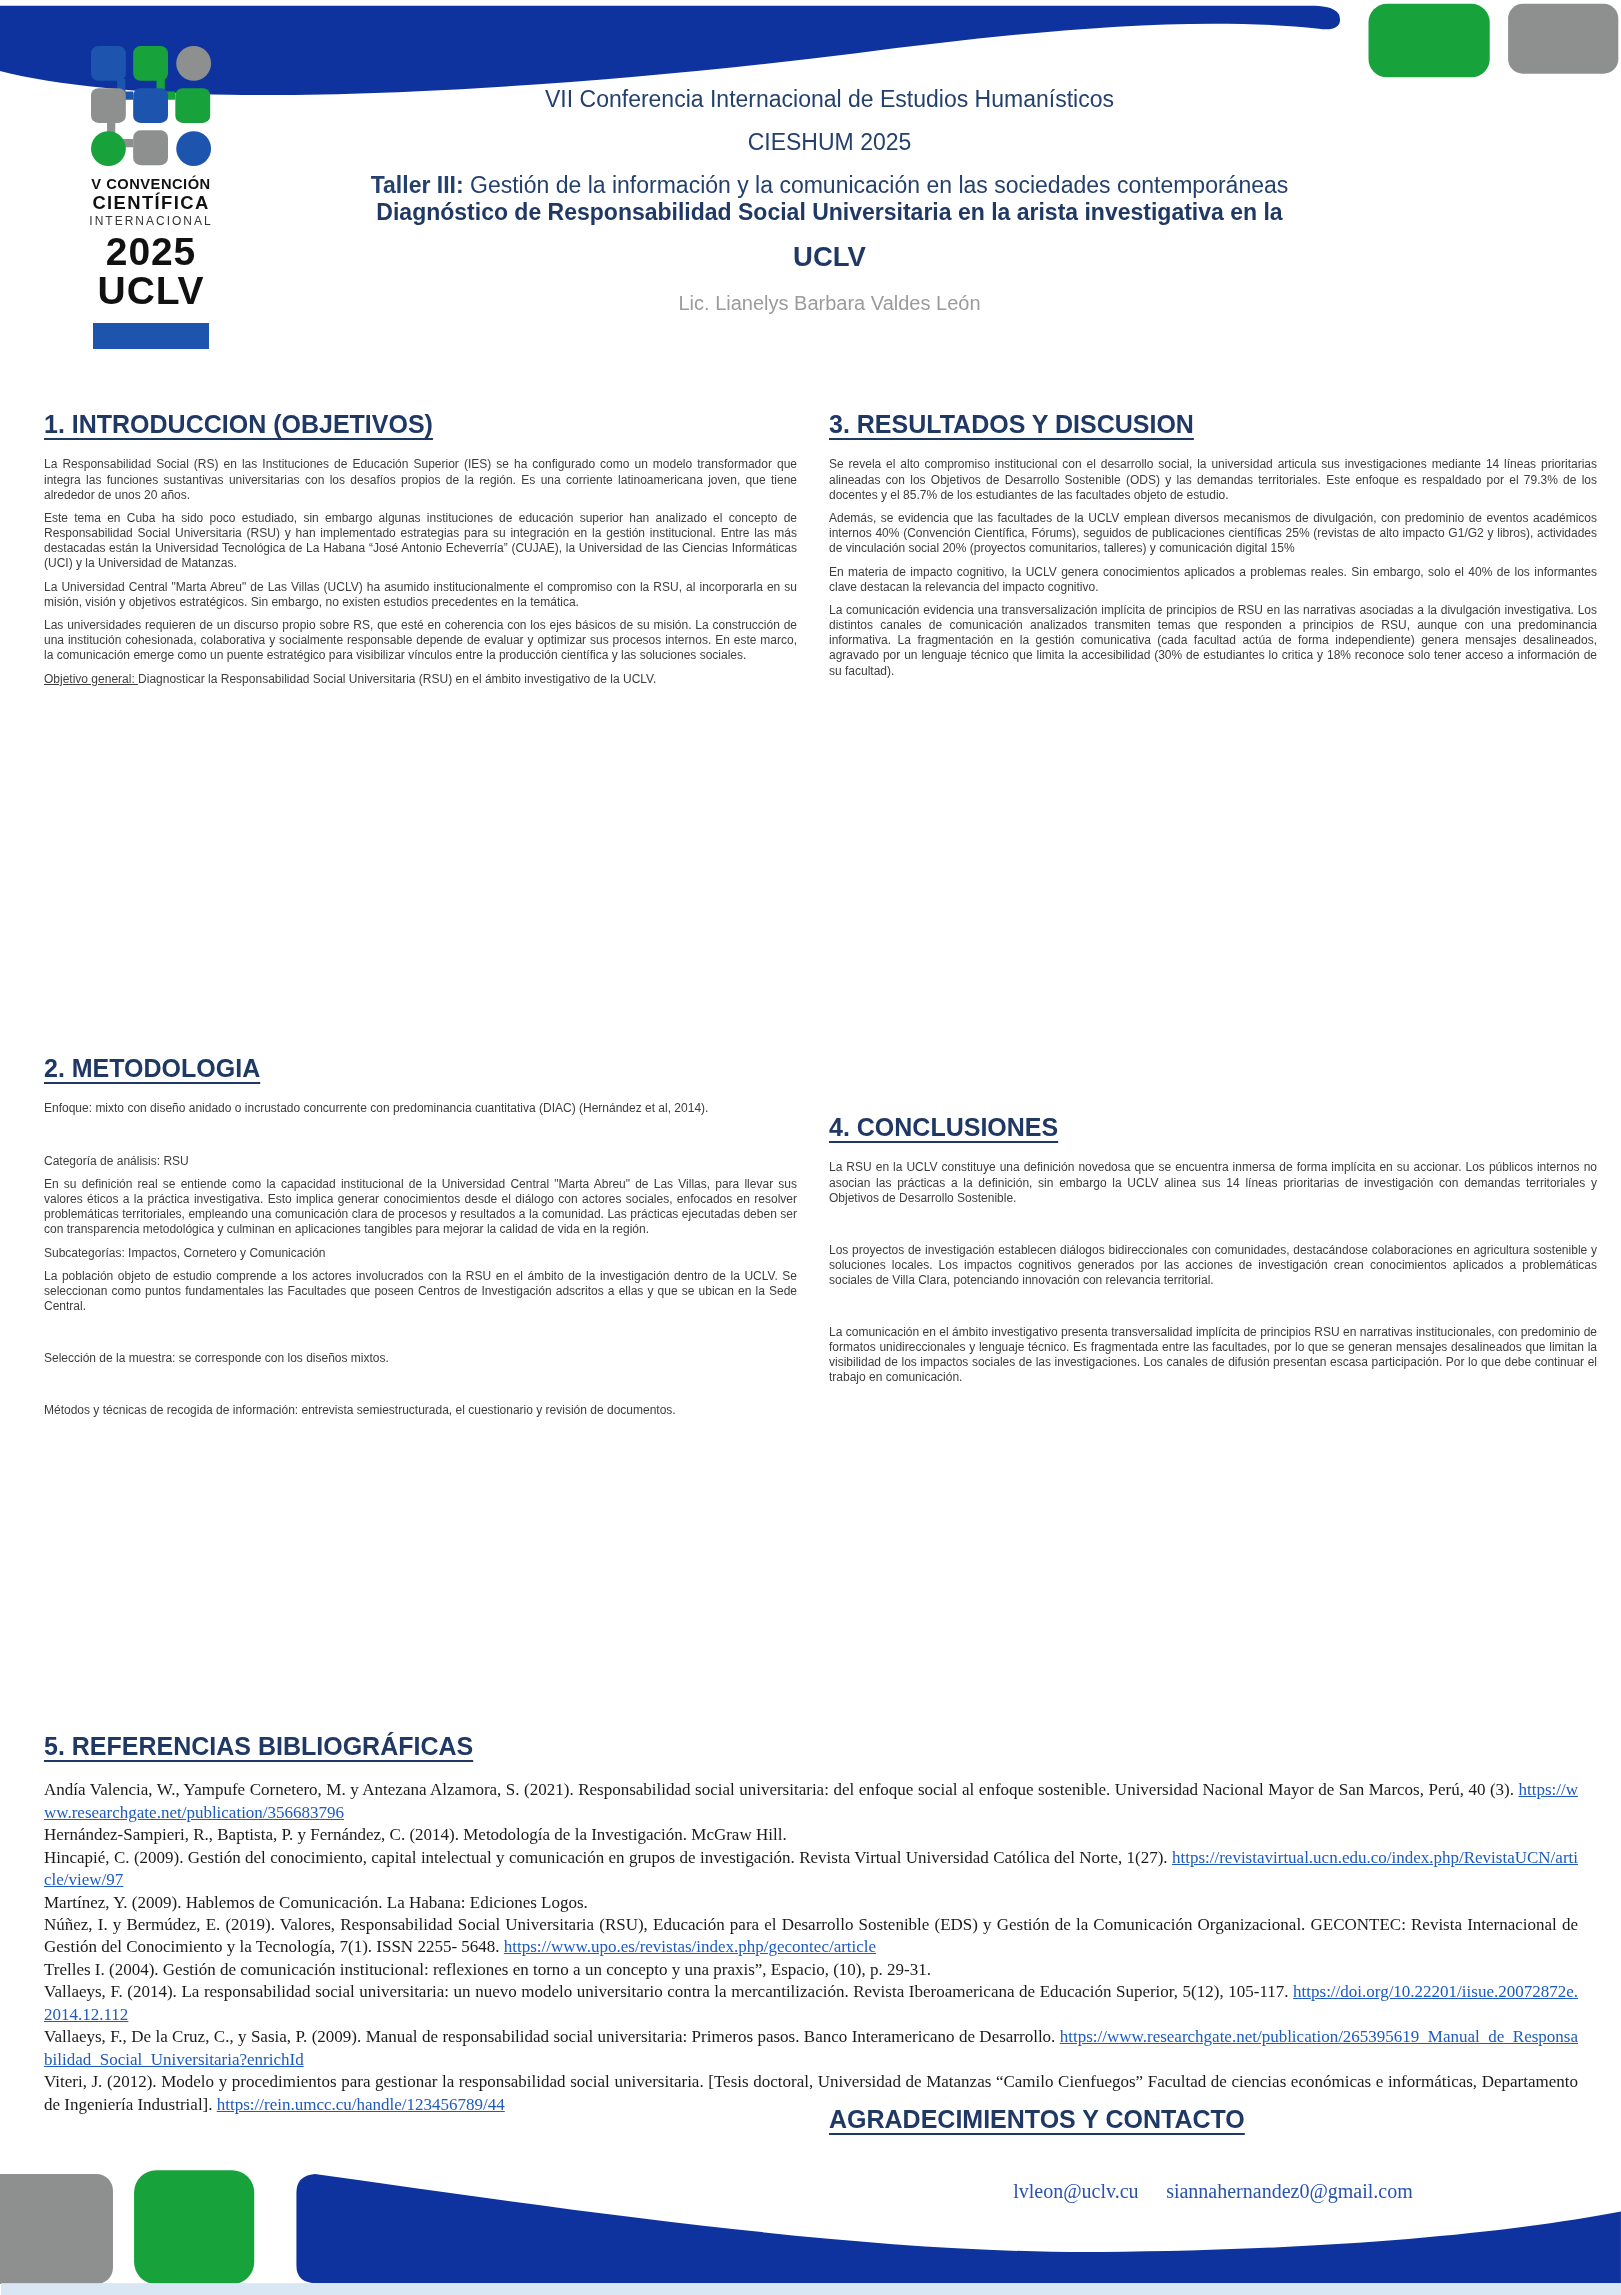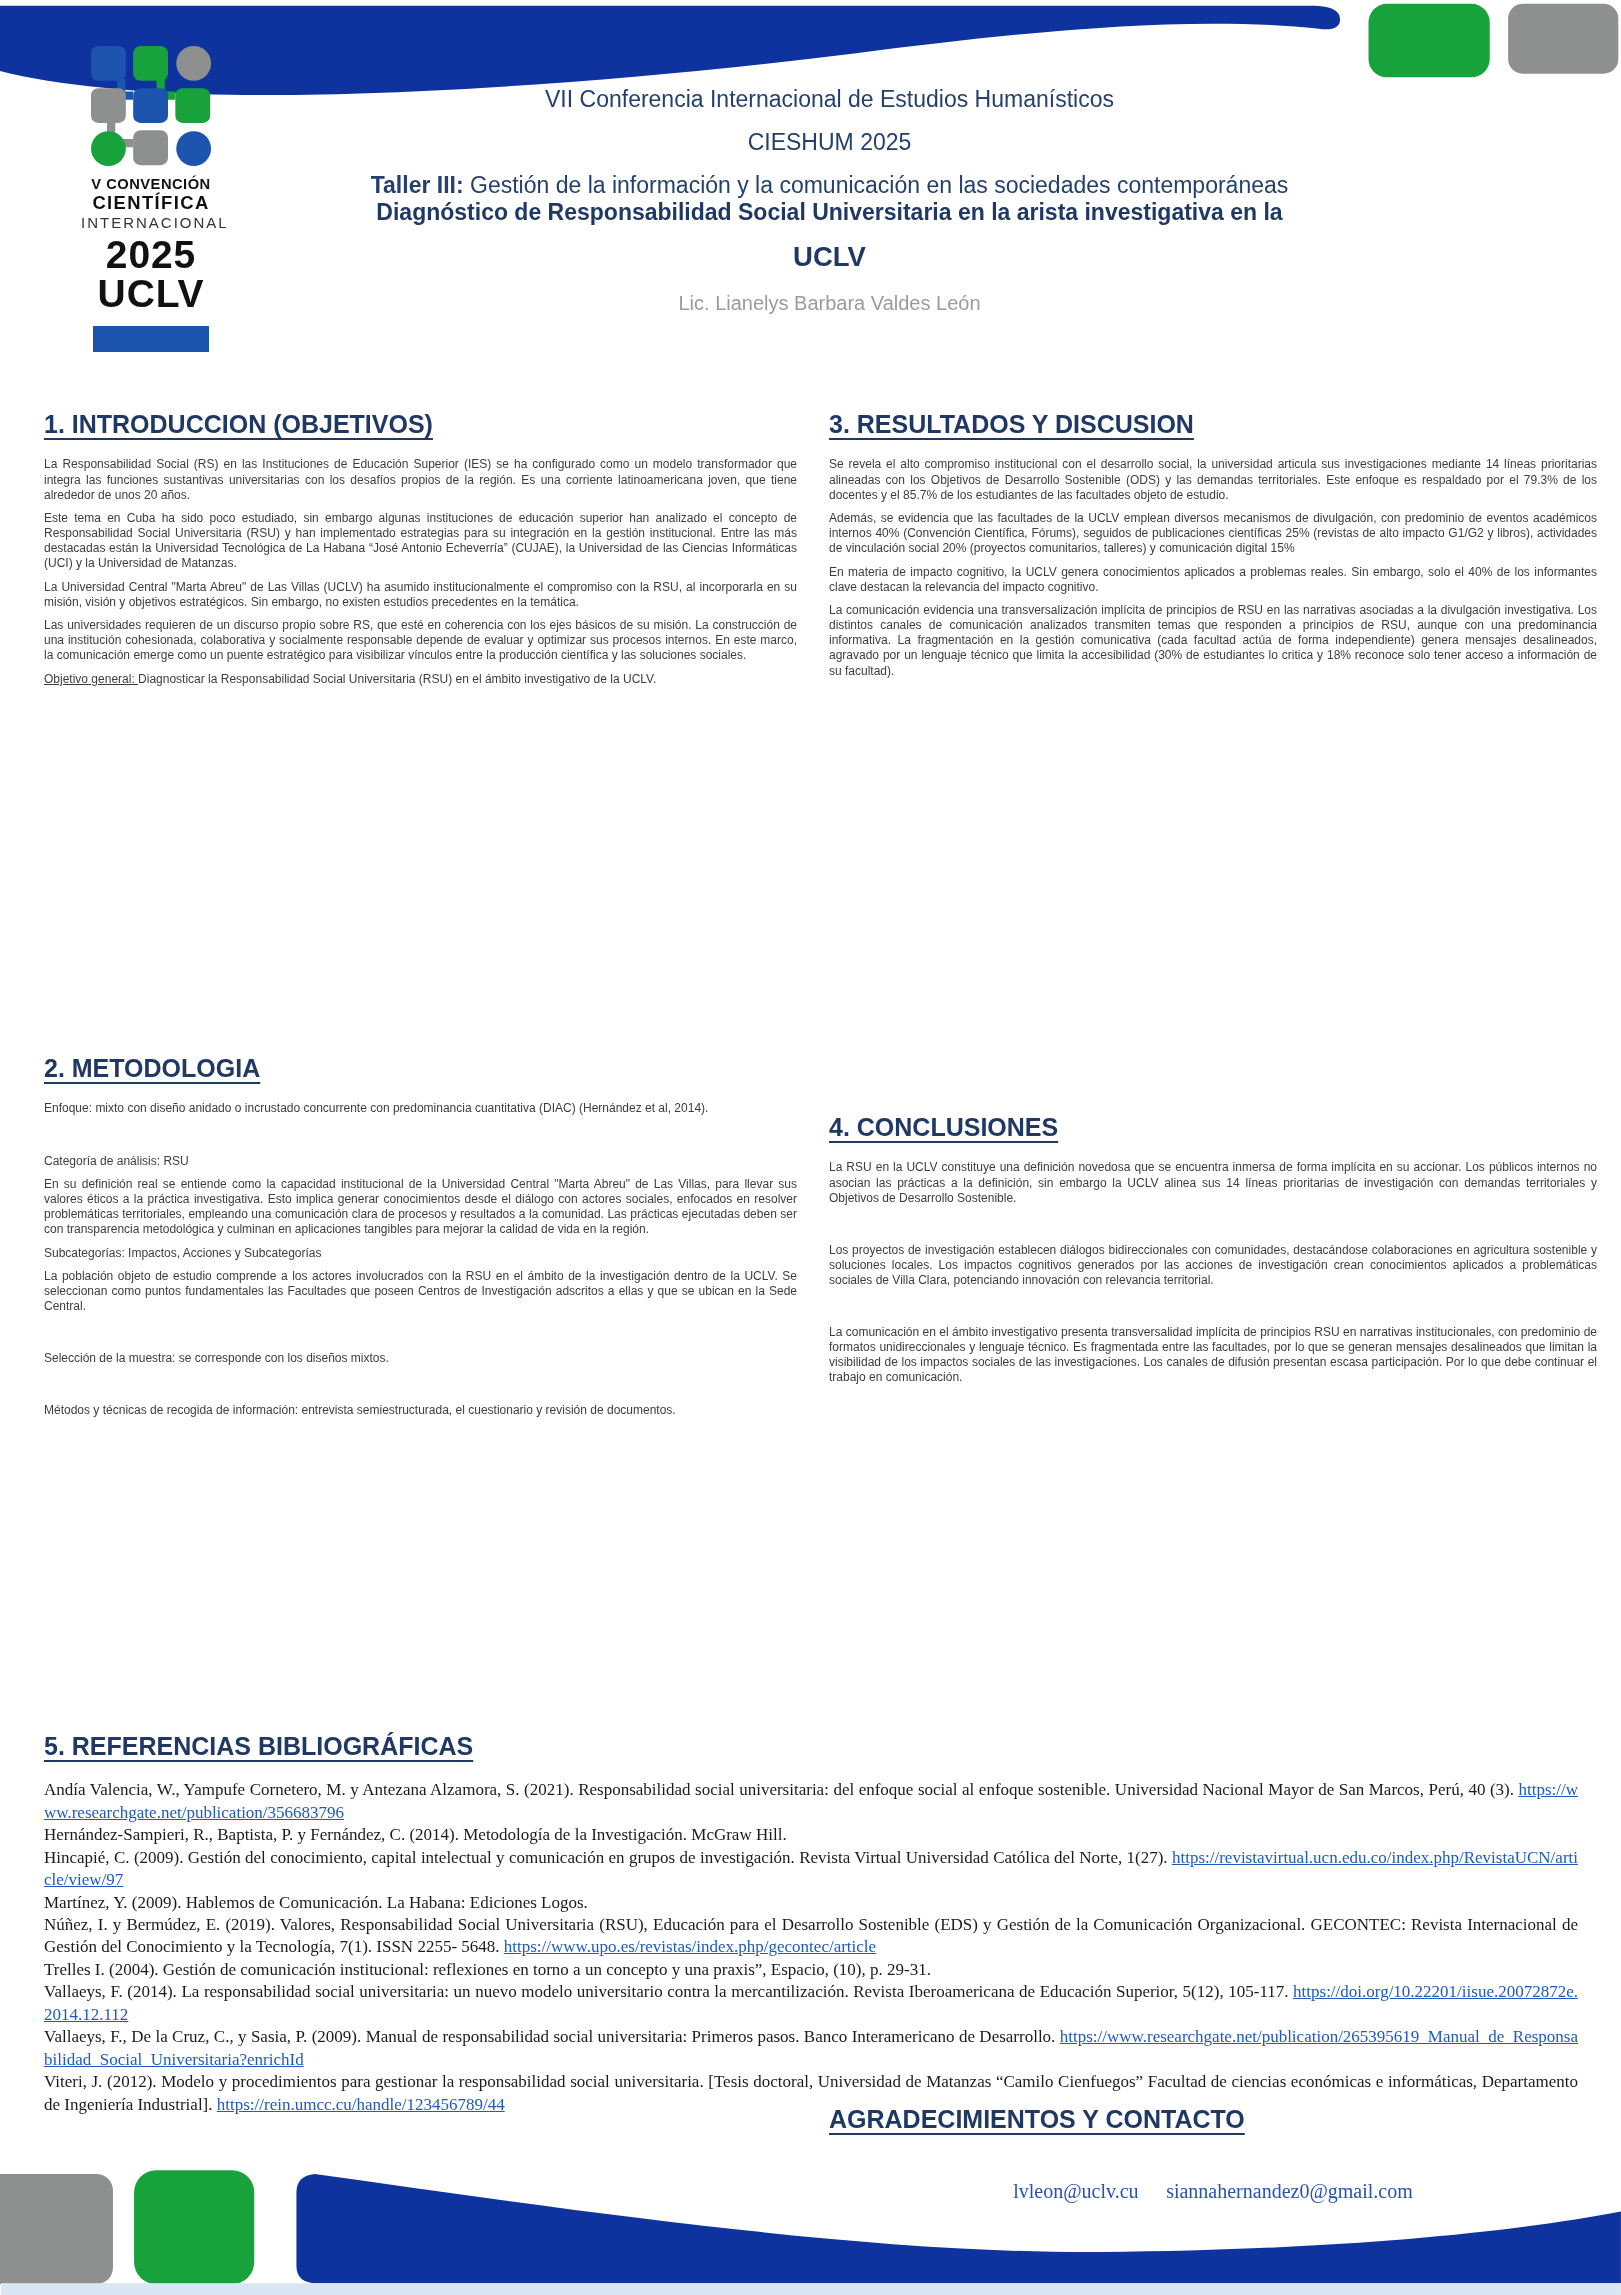--- a/index.html
+++ b/index.html
@@ -21,21 +21,21 @@
   }
   svg.deco{position:absolute;left:0;z-index:1;display:block;}
   .header-wave{top:0;}
   .footer-wave{top:2163px;}
 
   
   .logo{position:absolute;left:81px;top:46px;width:140px;z-index:3;text-align:center;}
   .logo-glyph{display:block;margin:0 auto 9.2px;}
   .logo-l1{font-size:14.7px;font-weight:bold;color:#111;letter-spacing:0.5px;}
   .logo-l2{font-size:18.4px;font-weight:bold;color:#111;letter-spacing:1.4px;}
-  .logo-l3{font-size:15px;color:#333;letter-spacing:2px;}
+  .logo-l3{font-size:12px;color:#333;letter-spacing:2px;}
   .logo-l4{font-size:39px;font-weight:bold;color:#111;letter-spacing:0.9px;line-height:1.0;margin-top:3.7px;}
   .logo-l5{font-size:39px;font-weight:bold;color:#111;letter-spacing:0.9px;line-height:1.0;}
   .logo-bar{width:116px;height:26px;background:var(--logo-blue);margin:13px auto 0;}
 
   
   .htext{position:absolute;left:0;right:0;text-align:center;z-index:2;color:var(--header-navy);padding-left:37px;}
   .conf1{top:86px;font-size:23px;}
   .conf2{top:129px;font-size:23px;}
   .taller{top:172px;font-size:23px;}
   .taller b{font-weight:bold;}
@@ -135,21 +135,21 @@
         <p class="para">La comunicación evidencia una transversalización implícita de principios de RSU en las narrativas asociadas a la divulgación investigativa. Los distintos canales de comunicación analizados transmiten temas que responden a principios de RSU, aunque con una predominancia informativa. La fragmentación en la gestión comunicativa (cada facultad actúa de forma independiente) genera mensajes desalineados, agravado por un lenguaje técnico que limita la accesibilidad (30% de estudiantes lo critica y 18% reconoce solo tener acceso a información de su facultad).</p>
       </div>
   </section>
 
   <section class="sec sec-metodologia">
     <h2 class="sec-head">2. METODOLOGIA</h2>
     <div>
         <p class="para">Enfoque: mixto con diseño anidado o incrustado concurrente con predominancia cuantitativa (DIAC) (Hernández et al, 2014).</p>
         <p class="para gap-before">Categoría de análisis: RSU</p>
         <p class="para">En su definición real se entiende como la capacidad institucional de la Universidad Central "Marta Abreu" de Las Villas, para llevar sus valores éticos a la práctica investigativa. Esto implica generar conocimientos desde el diálogo con actores sociales, enfocados en resolver problemáticas territoriales, empleando una comunicación clara de procesos y resultados a la comunidad. Las prácticas ejecutadas deben ser con transparencia metodológica y culminan en aplicaciones tangibles para mejorar la calidad de vida en la región.</p>
-        <p class="para">Subcategorías: Impactos, Acciones y Subcategorías</p>
+        <p class="para">Subcategorías: Impactos, Cornetero y Comunicación</p>
         <p class="para">La población objeto de estudio comprende a los actores involucrados con la RSU en el ámbito de la investigación dentro de la UCLV. Se seleccionan como puntos fundamentales las Facultades que poseen Centros de Investigación adscritos a ellas y que se ubican en la Sede Central.</p>
         <p class="para gap-before">Selección de la muestra: se corresponde con los diseños mixtos.</p>
         <p class="para gap-before"> Métodos y técnicas de recogida de información: entrevista semiestructurada, el cuestionario y revisión de documentos.</p>
       </div>
   </section>
 
   <section class="sec sec-conclusiones">
     <h2 class="sec-head">4. CONCLUSIONES</h2>
     <div>
         <p class="para">La RSU en la UCLV constituye una definición novedosa que se encuentra inmersa de forma implícita en su accionar. Los públicos internos no asocian las prácticas a la definición, sin embargo la UCLV alinea sus 14 líneas prioritarias de investigación con demandas territoriales y Objetivos de Desarrollo Sostenible.</p>

